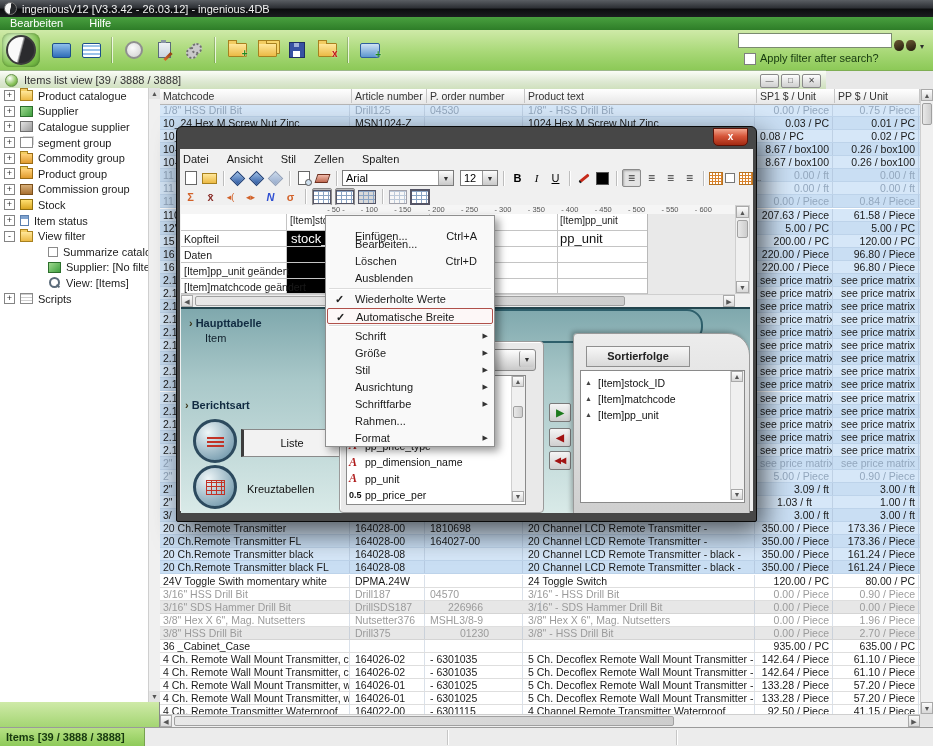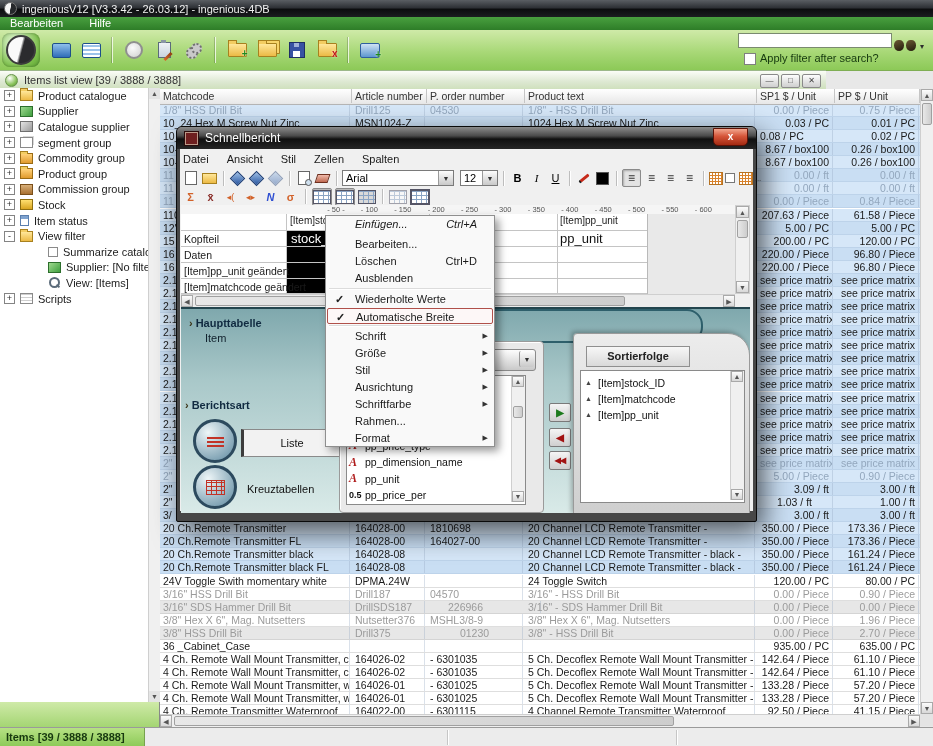--- a/index.html
+++ b/index.html
@@ -780,24 +780,20 @@
   <div class="scrbtn" style="left:0;bottom:0;width:12px;height:12px;line-height:11px;">▼</div>
 </div>
 <div class="abs" id="table-hscroll">
   <div class="scrbtn" style="left:0;top:0;width:12px;height:12px;line-height:11px;">◀</div>
   <div class="scrthumb" style="left:14px;top:1px;width:500px;height:10px;"></div>
   <div class="scrbtn" style="right:0;top:0;width:12px;height:12px;line-height:11px;">▶</div>
 </div>
 <div class="abs" id="corner"></div>
 
 <div class="abs" id="dialog">
-  <div id="dlg-title">
-    <div id="dlg-icon"></div>
-    <span>Schnellbericht</span>
-  </div>
   <div id="dlg-close">x</div>
   <div id="dlg-bg"></div>
   <div id="dlg-menubar">
       <div class="dmitem">Datei</div>
       <div class="dmitem">Ansicht</div>
       <div class="dmitem">Stil</div>
       <div class="dmitem">Zellen</div>
       <div class="dmitem">Spalten</div>
     </div>
 
@@ -1002,21 +998,21 @@
           <div class="sitem" style="top: 36px;">
             <div class="striangle">▲</div>
             <div class="slabel2">[Item]pp_unit</div>
           </div>
         </div>
     </div>
   </div>
 </div>
 
 <div class="abs" id="ctx">
-    <div class="ctxitem" style="top: 0; font-style: italic;">
+    <div class="ctxitem" style="top: 12px;">
       <div class="ctxlabel">Einfügen...</div>
       <div class="ctxshort">Ctrl+A</div>
     </div>
     <div class="ctxitem" style="top: 19.9px;">
       <div class="ctxlabel">Bearbeiten...</div>
     </div>
     <div class="ctxitem" style="top: 36.8px;">
       <div class="ctxlabel">Löschen</div>
       <div class="ctxshort">Ctrl+D</div>
     </div>

